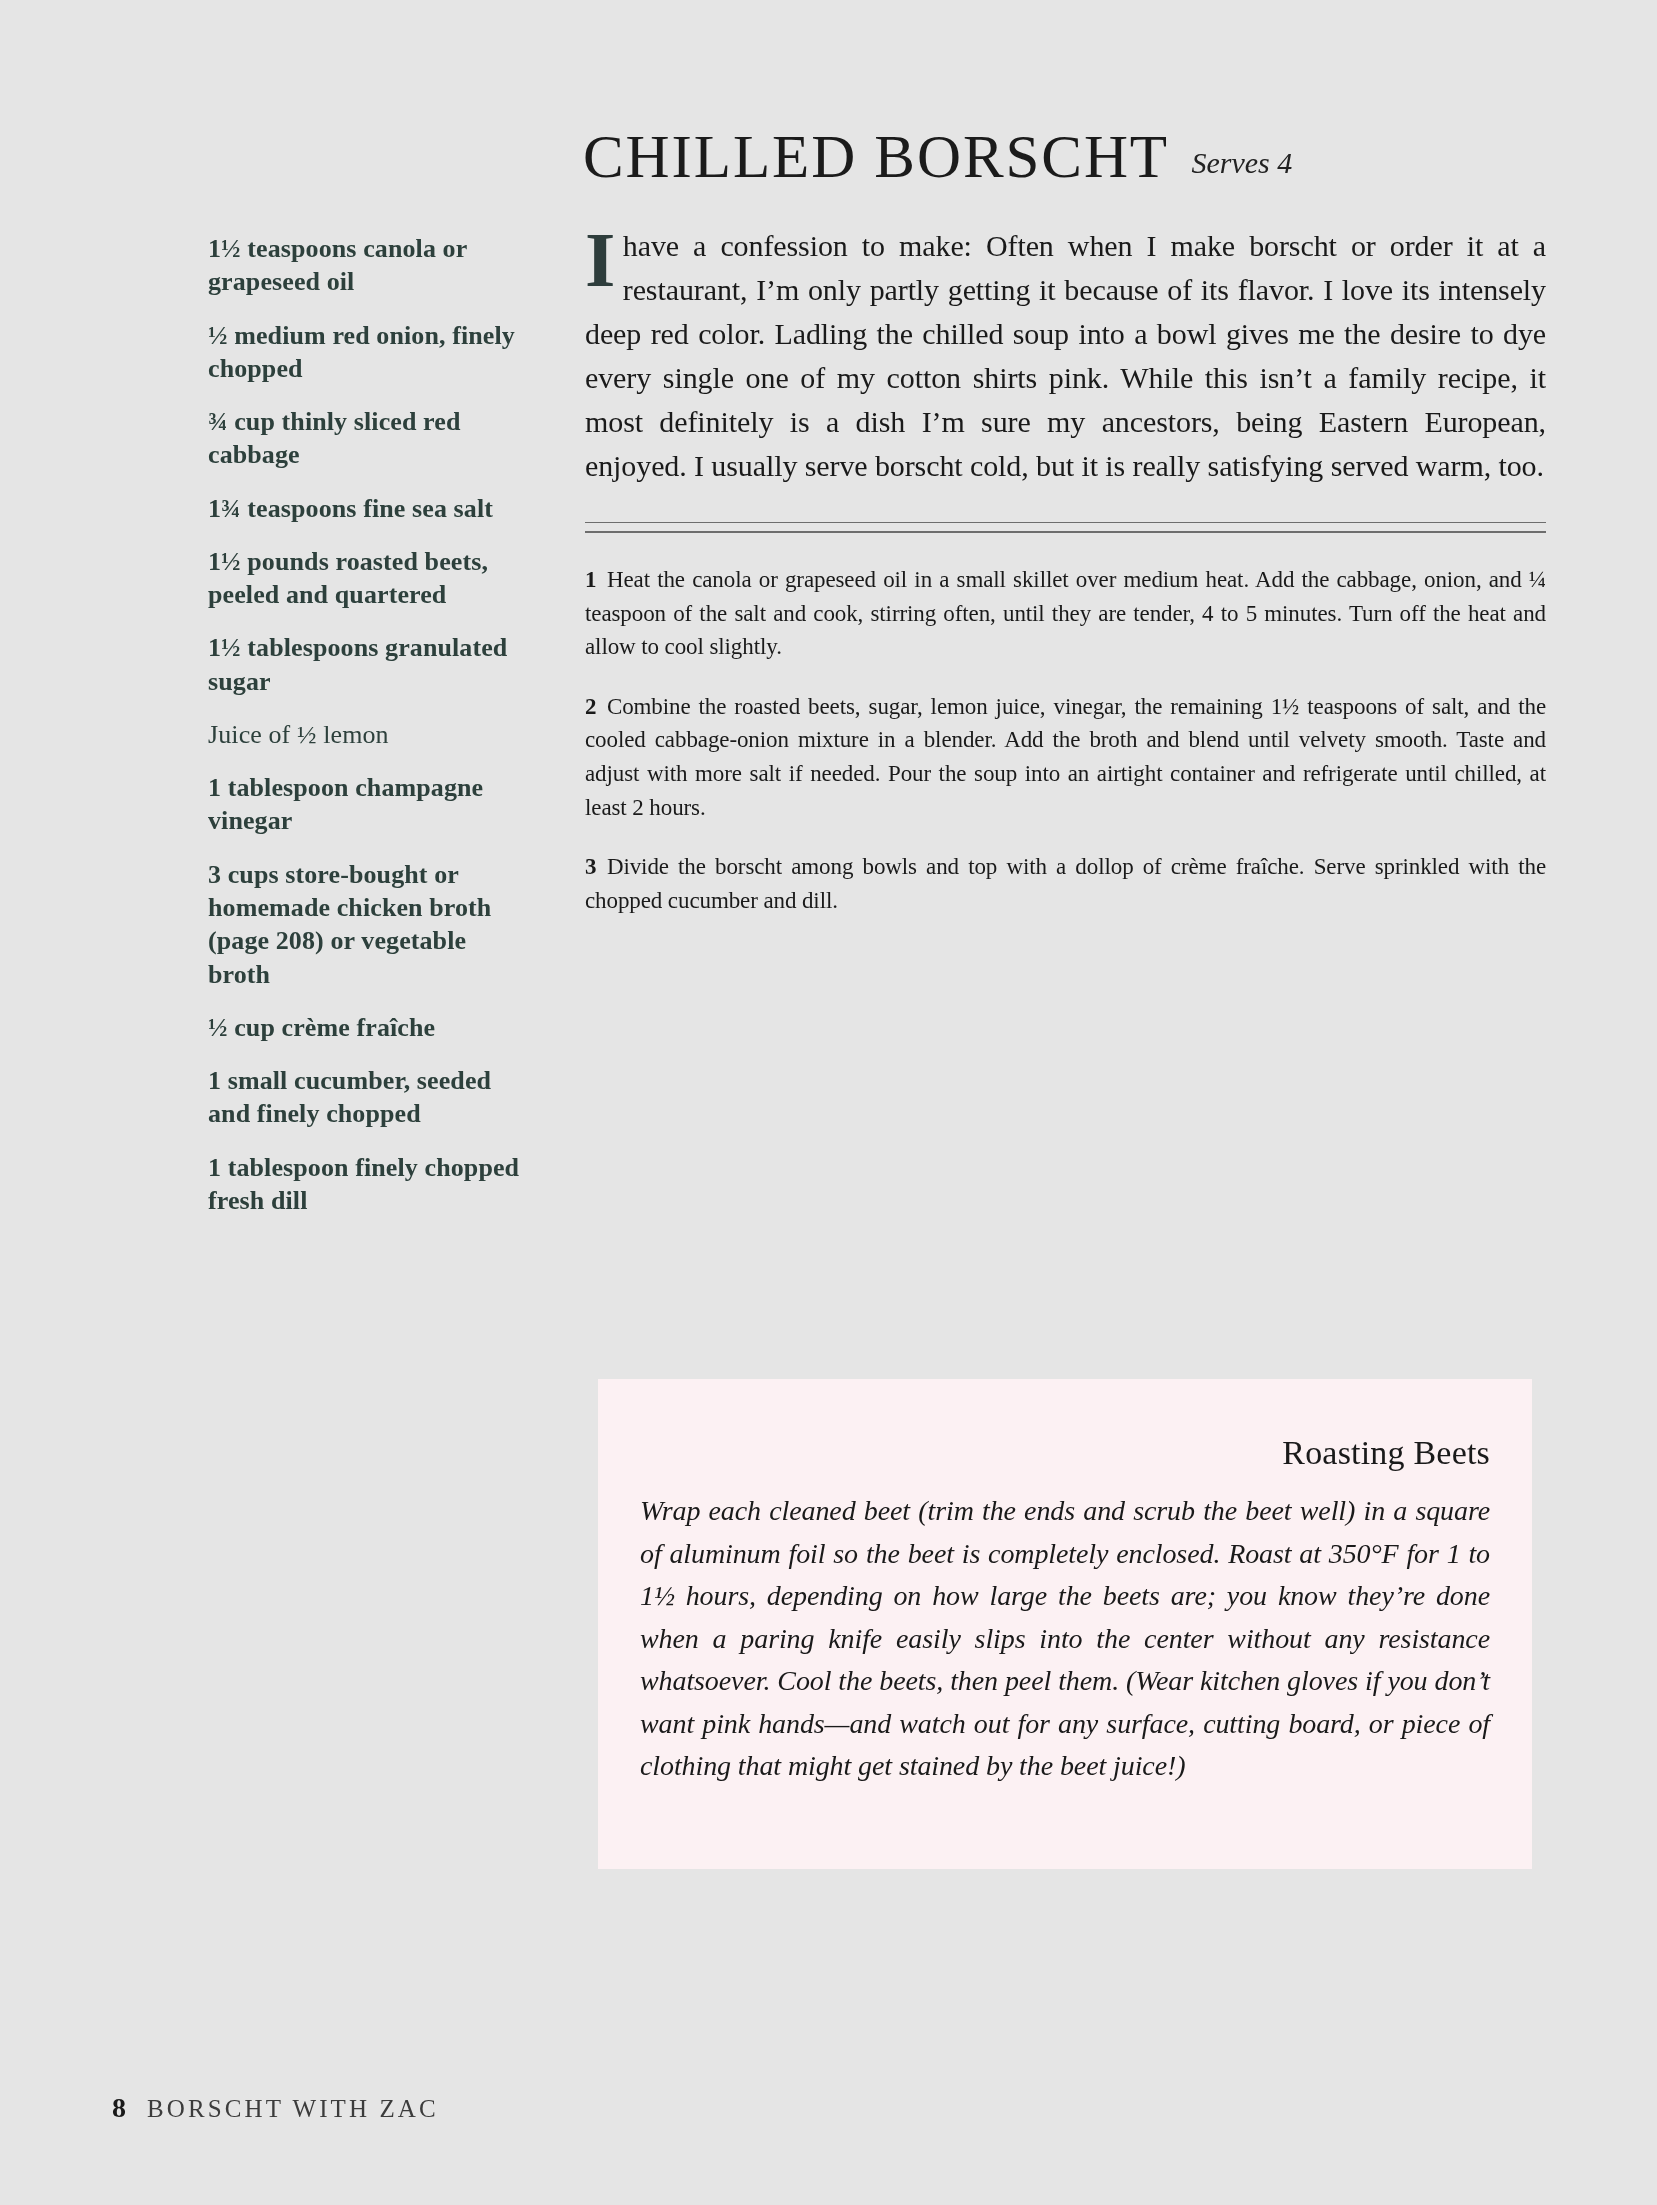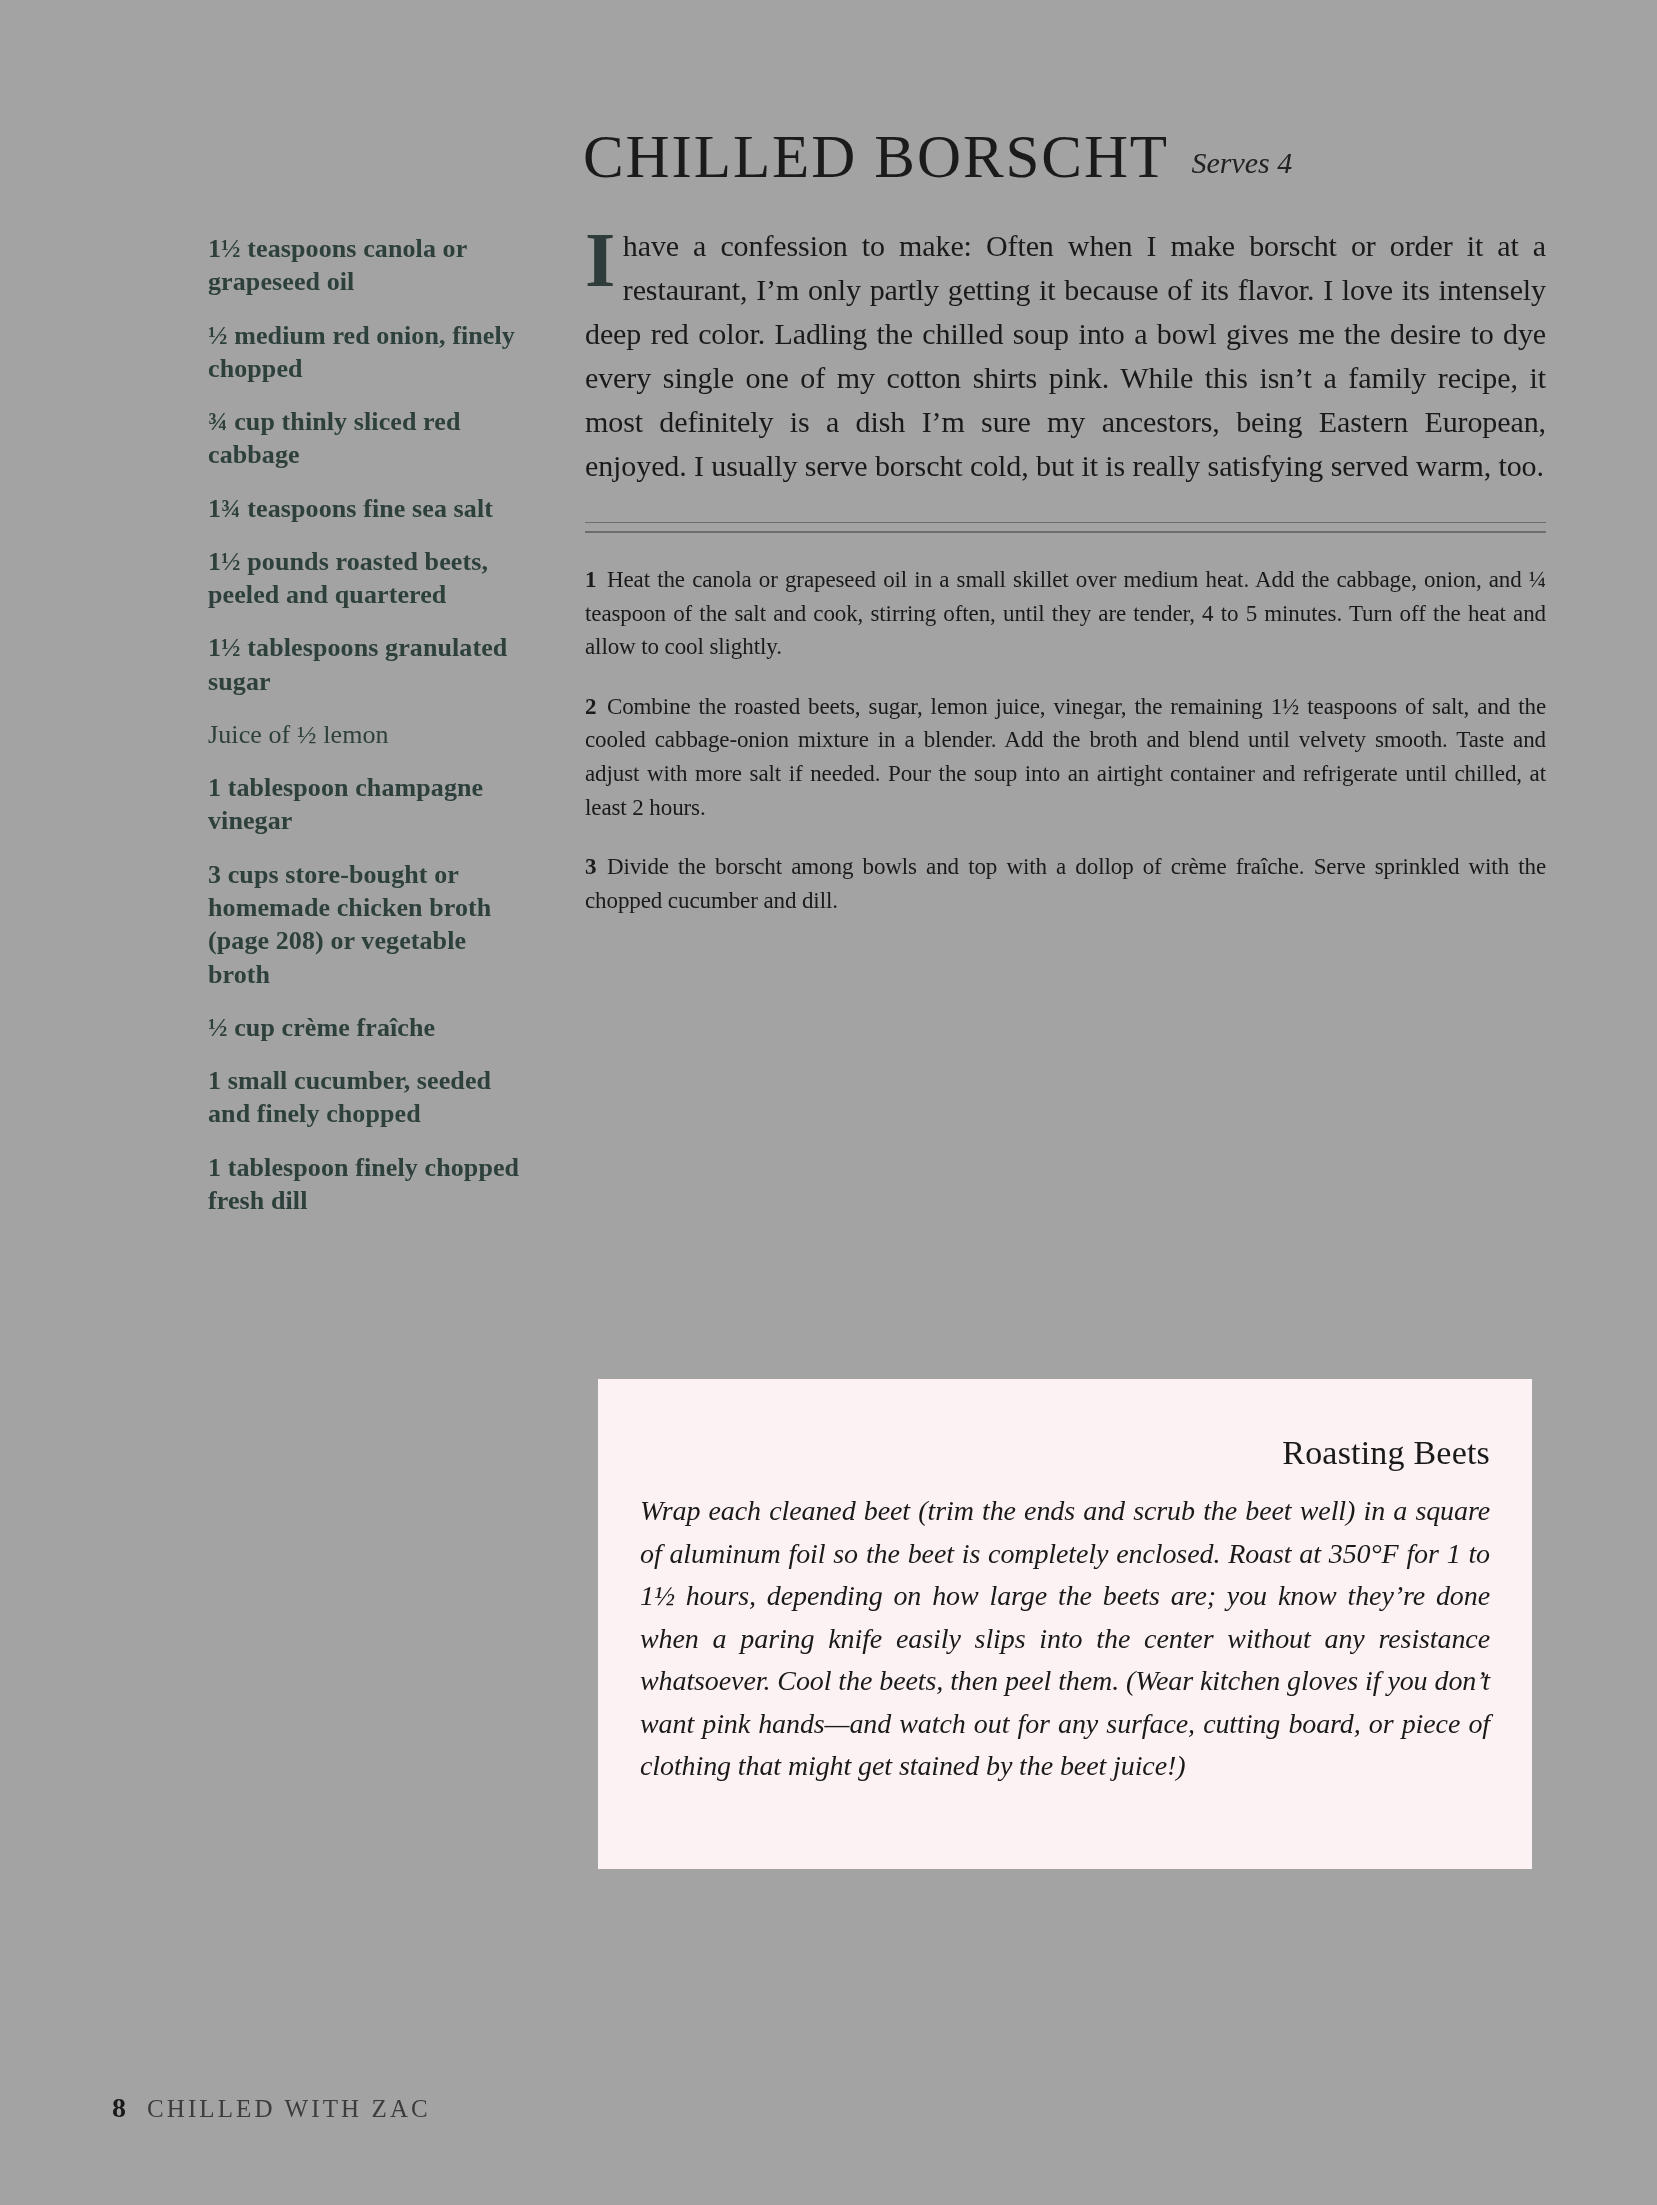--- a/index.html
+++ b/index.html
@@ -12,21 +12,21 @@
     height: 2205px;
     font-family: "Liberation Serif", "DejaVu Serif", serif;
     color: #1a1a1a;
     position: relative;
     overflow: hidden;
   }
 
   .page {
     position: absolute;
     inset: 0;
-    background: #a3a3a3;
+    background: #e5e5e5;
   }
 
   
   .title-row {
     position: absolute;
     left: 583px;
     top: 126px;
     width: 964px;
     display: flex;
     align-items: baseline;
@@ -214,17 +214,17 @@
       </div>
   </div>
 
   <div class="tipbox">
     <h2 class="tip-title">Roasting Beets</h2>
     <p class="tip-body">Wrap each cleaned beet (trim the ends and scrub the beet well) in a square of aluminum foil so the beet is completely enclosed. Roast at 350°F for 1 to 1½ hours, depending on how large the beets are; you know they’re done when a paring knife easily slips into the center without any resistance whatsoever. Cool the beets, then peel them. (Wear kitchen gloves if you don’t want pink hands—and watch out for any surface, cutting board, or piece of clothing that might get stained by the beet juice!)</p>
   </div>
 
   <div class="footer">
     <span class="folio">8</span>
-    <span class="booktitle">CHILLED WITH ZAC</span>
+    <span class="booktitle">BORSCHT WITH ZAC</span>
   </div>
 
 </div>
 
 
 </body></html>

